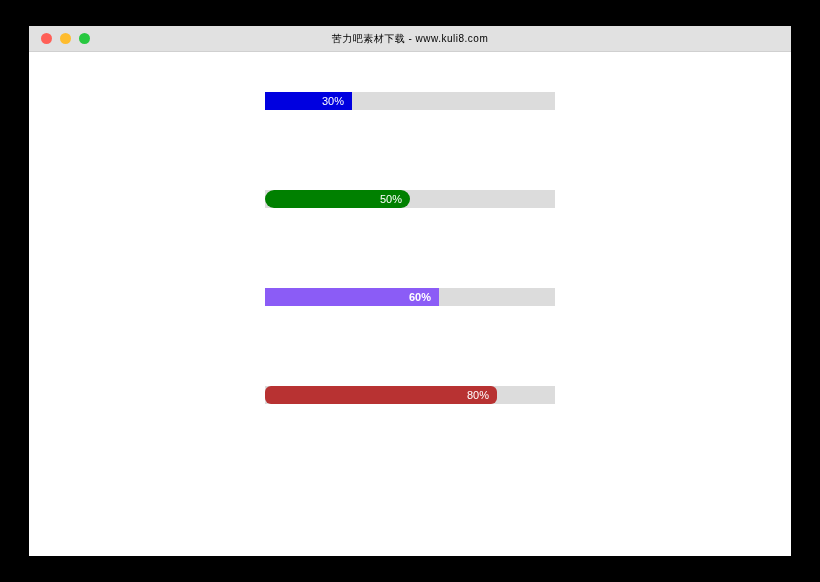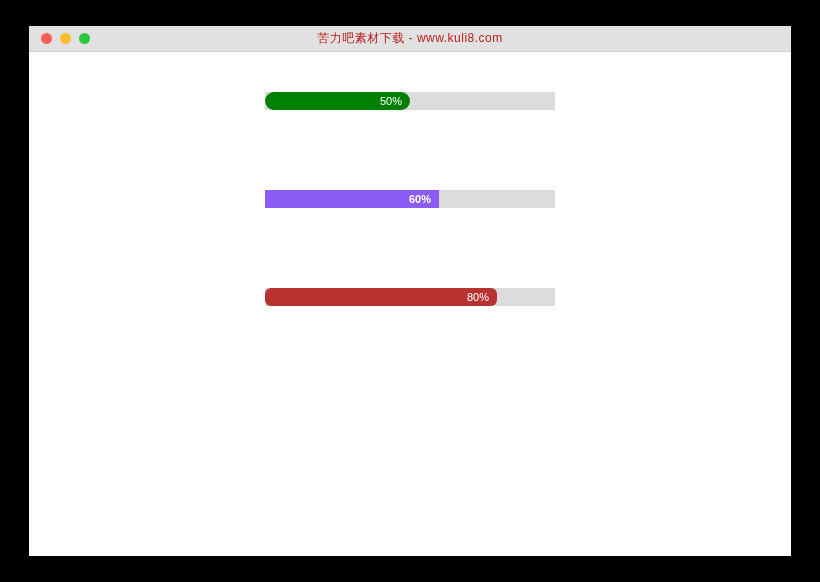--- a/index.html
+++ b/index.html
@@ -39,22 +39,22 @@
       width: 11px;
       height: 11px;
       border-radius: 50%;
     }
     .tl-close { background: #ff5f57; }
     .tl-min { background: #febc2e; }
     .tl-max { background: #28c840; }
     .title {
       flex: 1;
       text-align: center;
-      font-size: 12px;
-      color: #b91c1c;
+      font-size: 10px;
+      color: #000000;
       letter-spacing: 0.5px;
     }
     .content {
       flex: 1;
       display: flex;
       flex-direction: column;
       align-items: center;
       padding-top: 40px;
       gap: 80px;
     }
@@ -83,20 +83,25 @@
   <div class="titlebar">
     <div class="traffic-lights">
       <div class="traffic-light tl-close"></div>
       <div class="traffic-light tl-min"></div>
       <div class="traffic-light tl-max"></div>
     </div>
     <div class="title">苦力吧素材下载 - www.kuli8.com</div>
   </div>
   <div class="content">
     <div class="progress">
+      <div class="progress-fill" style="width:30%;background:#0000e0;">
+        <span>30%</span>
+      </div>
+    </div>
+    <div class="progress">
       <div class="progress-fill" style="width:50%;background:#008000;border-radius:9px;">
         <span>50%</span>
       </div>
     </div>
     <div class="progress">
       <div class="progress-fill" style="width:60%;background:#8b5cf6;font-weight:bold;">
         <span>60%</span>
       </div>
     </div>
     <div class="progress">

